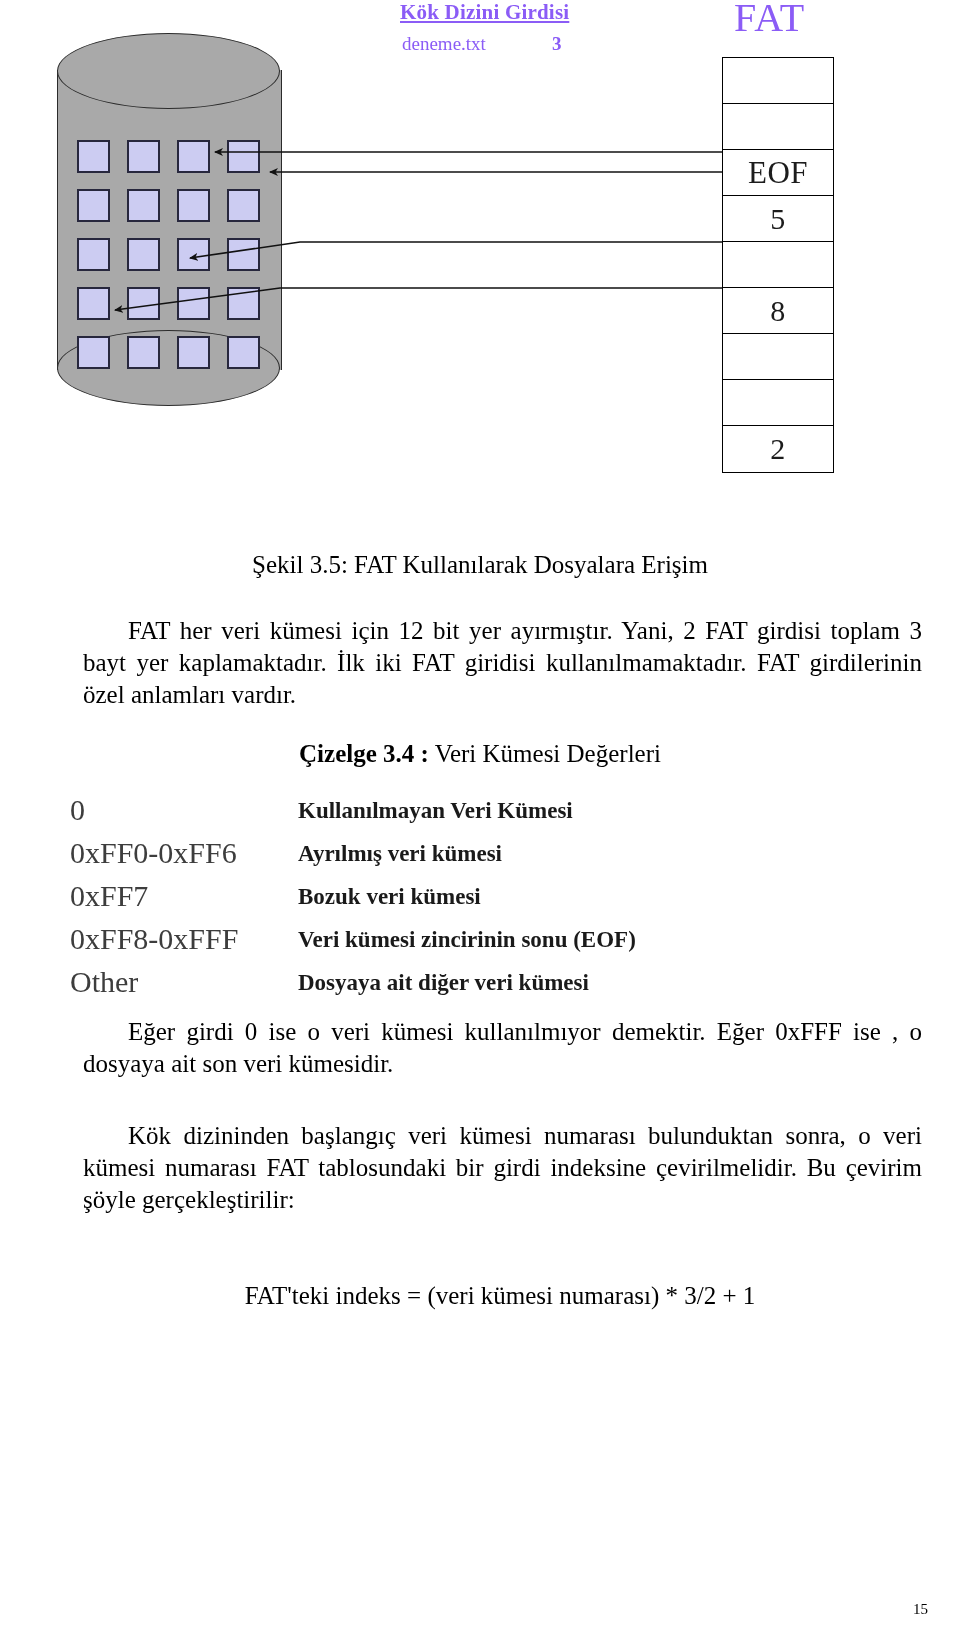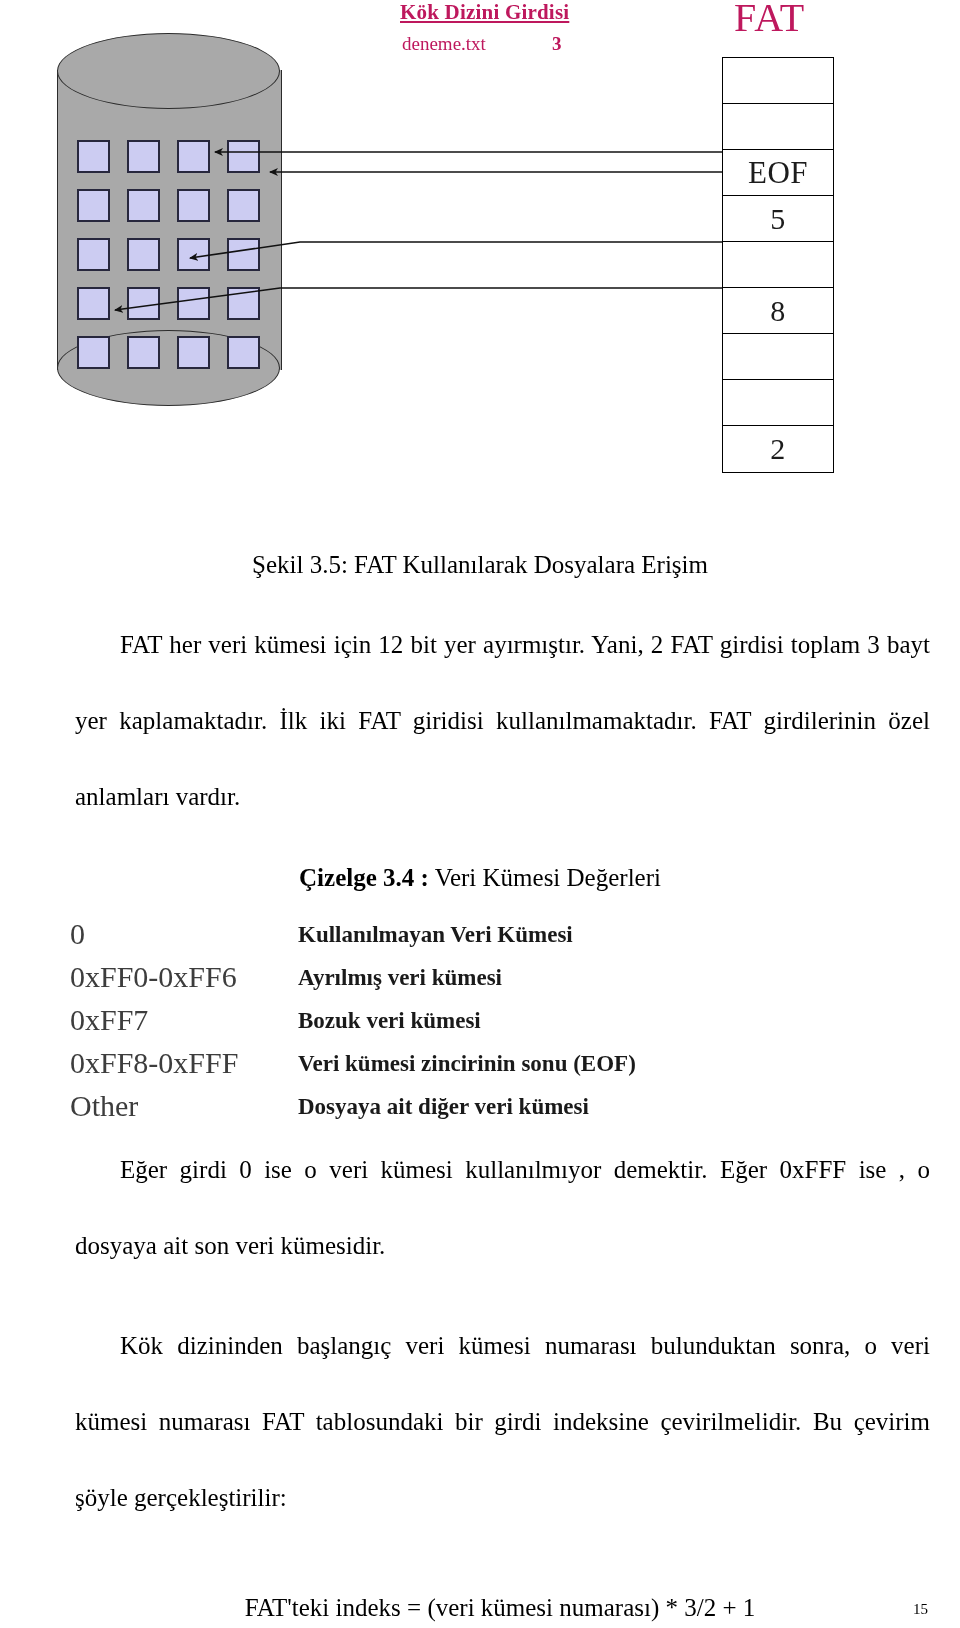--- a/index.html
+++ b/index.html
@@ -19,21 +19,21 @@
   
   #figure {
     position: absolute;
     left: 0; top: 0;
     width: 960px; height: 510px;
   }
 
   .fig-label {
     position: absolute;
     font-family: "Liberation Serif", "DejaVu Serif", serif;
-    color: #be185d;
+    color: #8b5cf6;
     white-space: nowrap;
   }
   #root-dir-title {
     left: 400px; top: 0px;
     font-size: 21px;
     font-weight: 600;
     text-decoration: underline;
     letter-spacing: 0.2px;
   }
   #root-dir-filename {
@@ -139,24 +139,24 @@
   }
   .caption {
     text-align: center;
     font-size: 25px;
     line-height: 36px;
     margin: 27px 0 0 0;
   }
   .caption b { font-weight: normal; }
 
   .para {
-    margin: 0;
+    margin: 8px;
     padding: 0 30px 0 75px;
     font-size: 25px;
-    line-height: 76px;
+    line-height: 32px;
     text-align: justify;
     text-indent: 45px;
   }
 
   .tbl-caption {
     text-align: center;
     font-size: 25px;
     line-height: 34px;
     margin: 26px 0 0 0;
   }

